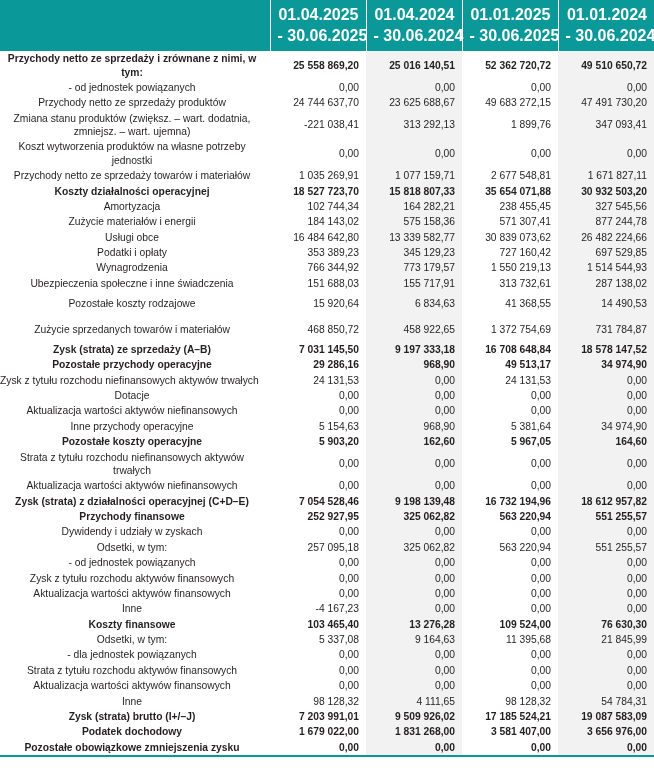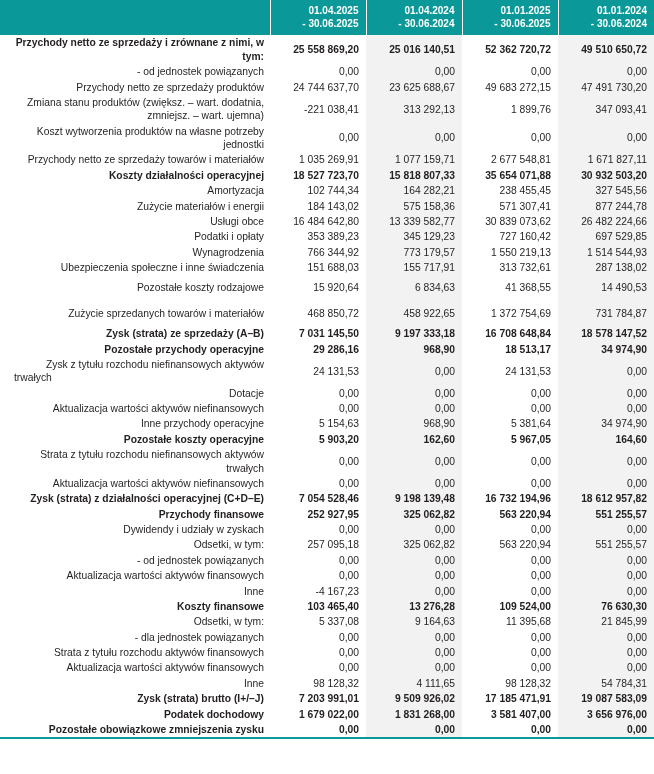--- a/index.html
+++ b/index.html
@@ -16,21 +16,21 @@
     table-layout:fixed;
     border-bottom:2px solid #0b9898;
   }
   #pl-table col.c-label{width:270px;}
   #pl-table col.c-val{width:96px;}
 
   
   thead th{
     background:#0b9898;
     color:#ffffff;
-    font-size:10px;
+    font-size:16px;
     font-weight:bold;
     padding:4px 7px 5px 7px;
     text-align:right;
     vertical-align:top;
     line-height:1.32;
     border:0;
     white-space:nowrap;
   }
   thead th.h-label{background:#0b9898;}
   thead th.h-sep{border-left:1px solid #ffffff;}
@@ -38,23 +38,23 @@
 
   
   tbody td{
     font-size:10.3px;
     line-height:1.30;
     padding:1px 0 1px 0;
     vertical-align:middle;
     border:0;
   }
   tbody td.lbl{
-    padding-left:14px;
+    padding-left:0;
     padding-right:6px;
-    text-align:right;
+    text-align:center;
     color:#231f20;
   }
   tbody td.val{
     text-align:right;
     padding-right:7px;
     white-space:nowrap;
   }
   tbody td.shade{background:#f2f2f2;}
   tr.bold td{font-weight:bold;}
   tr.pad td{padding-top:6px;padding-bottom:6px;}
@@ -203,21 +203,21 @@
         <td class="lbl">Zysk (strata) ze sprzedaży (A–B)</td>
         <td class="val">7 031 145,50</td>
         <td class="val shade">9 197 333,18</td>
         <td class="val">16 708 648,84</td>
         <td class="val shade">18 578 147,52</td>
       </tr>
       <tr class=" bold">
         <td class="lbl">Pozostałe przychody operacyjne</td>
         <td class="val">29 286,16</td>
         <td class="val shade">968,90</td>
-        <td class="val">18 513,17</td>
+        <td class="val">49 513,17</td>
         <td class="val shade">34 974,90</td>
       </tr>
       <tr>
         <td class="lbl just">Zysk z tytułu rozchodu niefinansowych aktywów trwałych</td>
         <td class="val">24 131,53</td>
         <td class="val shade">0,00</td>
         <td class="val">24 131,53</td>
         <td class="val shade">0,00</td>
       </tr>
       <tr>
@@ -291,20 +291,27 @@
         <td class="val shade">551 255,57</td>
       </tr>
       <tr>
         <td class="lbl ind">- od jednostek powiązanych</td>
         <td class="val">0,00</td>
         <td class="val shade">0,00</td>
         <td class="val">0,00</td>
         <td class="val shade">0,00</td>
       </tr>
       <tr>
+        <td class="lbl">Zysk z tytułu rozchodu aktywów finansowych</td>
+        <td class="val">0,00</td>
+        <td class="val shade">0,00</td>
+        <td class="val">0,00</td>
+        <td class="val shade">0,00</td>
+      </tr>
+      <tr>
         <td class="lbl">Aktualizacja wartości aktywów finansowych</td>
         <td class="val">0,00</td>
         <td class="val shade">0,00</td>
         <td class="val">0,00</td>
         <td class="val shade">0,00</td>
       </tr>
       <tr>
         <td class="lbl">Inne</td>
         <td class="val">-4 167,23</td>
         <td class="val shade">0,00</td>
@@ -350,21 +357,21 @@
         <td class="lbl">Inne</td>
         <td class="val">98 128,32</td>
         <td class="val shade">4 111,65</td>
         <td class="val">98 128,32</td>
         <td class="val shade">54 784,31</td>
       </tr>
       <tr class=" bold">
         <td class="lbl">Zysk (strata) brutto (I+/–J)</td>
         <td class="val">7 203 991,01</td>
         <td class="val shade">9 509 926,02</td>
-        <td class="val">17 185 471,91</td>
+        <td class="val">17 185 524,21</td>
         <td class="val shade">19 087 583,09</td>
       </tr>
       <tr class=" bold">
         <td class="lbl">Podatek dochodowy</td>
         <td class="val">1 679 022,00</td>
         <td class="val shade">1 831 268,00</td>
         <td class="val">3 581 407,00</td>
         <td class="val shade">3 656 976,00</td>
       </tr>
       <tr class=" bold">

